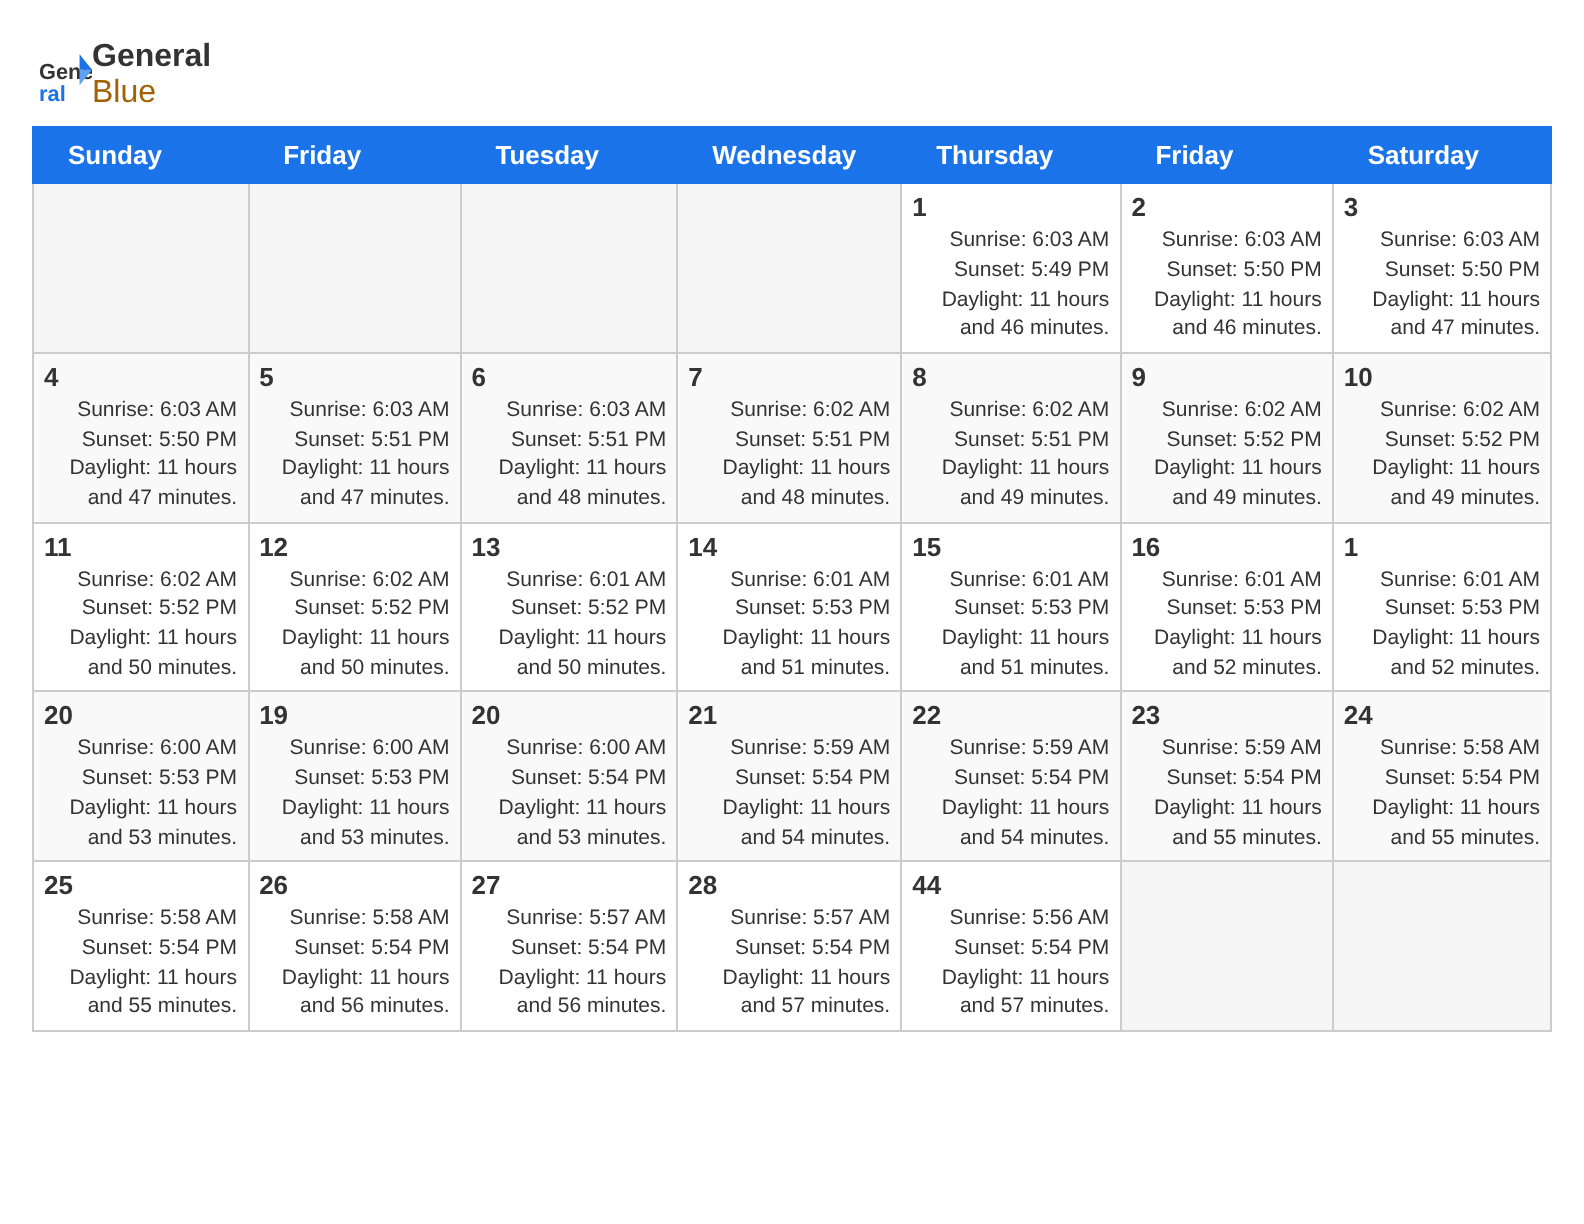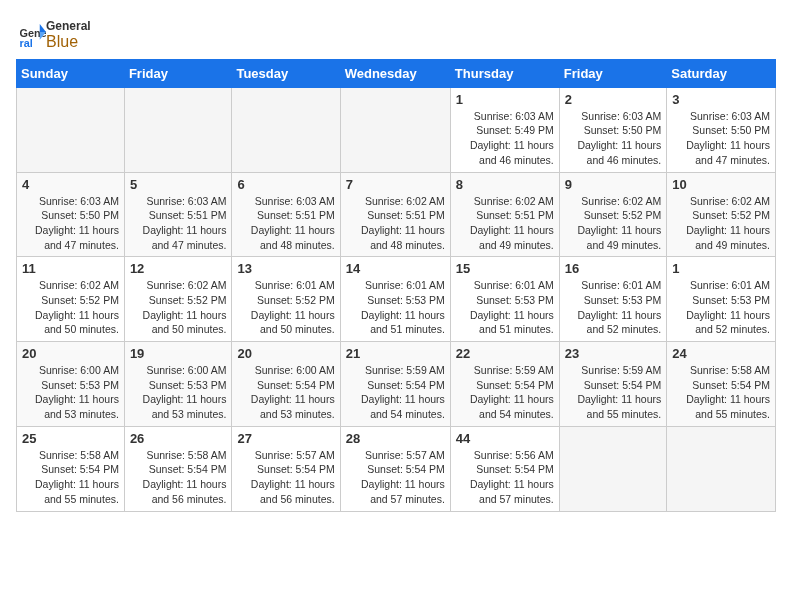--- a/index.html
+++ b/index.html
@@ -40,21 +40,21 @@
       font-weight: normal;
     }
     .calendar-table {
       width: 100%;
       border-collapse: collapse;
       font-size: 11px;
     }
     .calendar-table th {
       background-color: #1a73e8;
       color: #fff;
-      padding: 6px 4px;
+      padding: 6px 17px;
       text-align: left;
       font-size: 13px;
       font-weight: bold;
       border: 1px solid #1a73e8;
     }
     .calendar-table td {
       border: 1px solid #ccc;
       vertical-align: top;
       padding: 4px 5px;
       width: 113px;
@@ -85,21 +85,21 @@
 
 <div class="header-section">
   <div class="logo">
     <svg class="logo-icon" viewBox="0 0 36 36" xmlns="http://www.w3.org/2000/svg">
       <text x="2" y="20" font-size="14" font-weight="bold" fill="#333" font-family="Arial">Gene</text>
       <text x="2" y="34" font-size="14" font-weight="bold" fill="#1a73e8" font-family="Arial">ral</text>
       <polygon points="28,4 36,14 28,14" fill="#1a73e8"></polygon>
       <polygon points="28,14 36,14 28,24" fill="#5ba4f5"></polygon>
     </svg>
     <div>
-      <div style="font-size:12px;font-weight:bold;color:#333;line-height:1.1;">General</div>
+      <div style="font-size:16px;font-weight:bold;color:#333;line-height:1.1;">General</div>
       <div style="font-size:16px;font-weight:normal;color:#a16207;line-height:1.1;">Blue</div>
     </div>
   </div>
   <div class="title-block">
     <div class="calendar-title"></div>
     <div class="calendar-subtitle"></div>
   </div>
 </div>
 
 <table class="calendar-table">

